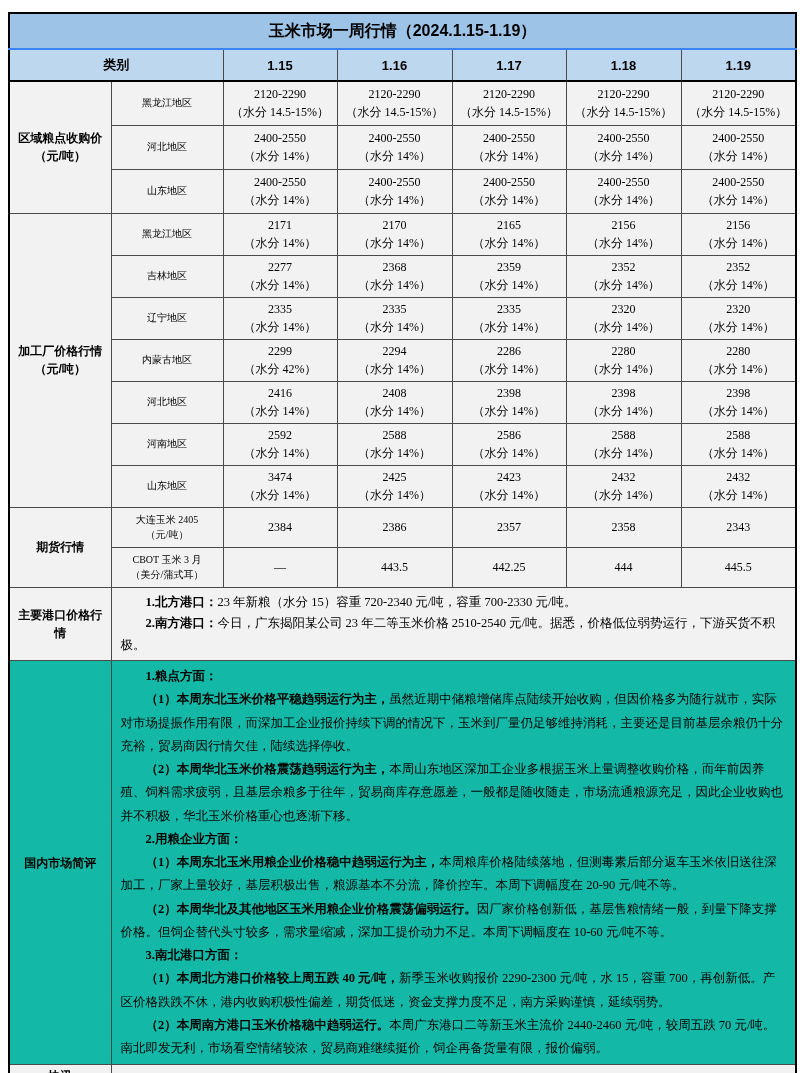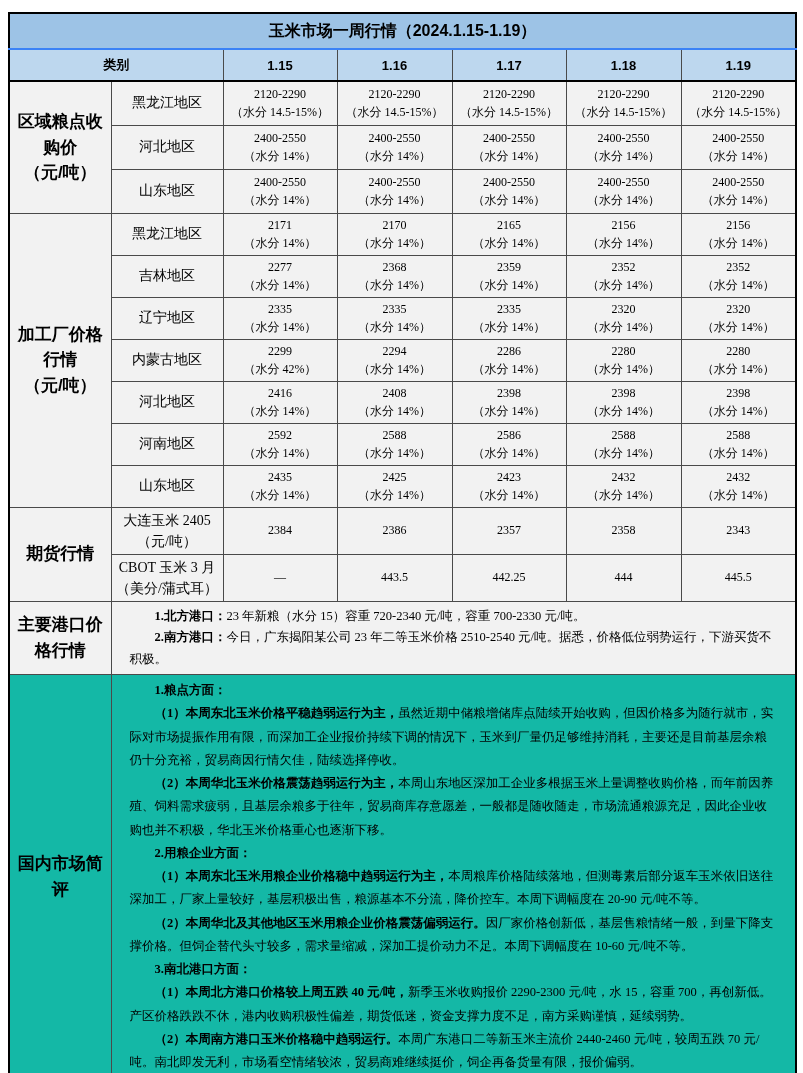--- a/index.html
+++ b/index.html
@@ -17,27 +17,27 @@
   }
   .pre { white-space:pre-line; line-height:1.5; }
   tr.title-row td {
     background:#9DC3E6; font-weight:bold; font-size:16px; height:36px;
     border-bottom:2px solid #3b82f6; font-family:"Liberation Sans","DejaVu Sans",sans-serif;
   }
   tr.hdr td {
     background:#BDD7EE; font-weight:bold; font-size:13px; height:32px;
     border-bottom:2px solid #000; font-family:"Liberation Sans","DejaVu Sans",sans-serif;
   }
-  td.sec { font-weight:bold; font-size:17px; font-family:"Liberation Sans","DejaVu Sans",sans-serif; line-height:1.5; }
-  td.region { font-size:14px;margin-top:34px; }
+  td.sec { font-weight:bold; font-size:12px; font-family:"Liberation Sans","DejaVu Sans",sans-serif; line-height:1.5; }
+  td.region { font-size:10px;margin-top:34px; }
   tr.rr { height:44px; }
   tr.pr { height:42px; }
   tr.fr { height:40px; }
   td.blue { background:#14b8a6; }
-  td.textcell { text-align:left; padding:4px 18px; }
+  td.textcell { text-align:left; padding:4px 9px; }
   td.textcell p { margin:0; text-indent:2em; line-height:1.72; font-size:12.5px; }
   td.review-cell p { line-height:1.86; }
   td.textcell b { font-weight:bold; }
 </style>
 </head>
 <body>
 
 <div class="wrap">
 <table>
   <colgroup>
@@ -181,21 +181,21 @@
 （水分 14%）</td>
     <td class="pre">2586
 （水分 14%）</td>
     <td class="pre">2588
 （水分 14%）</td>
     <td class="pre">2588
 （水分 14%）</td>
   </tr>
   <tr class="pr">
     <td class="region">山东地区</td>
-    <td class="pre">2435
+    <td class="pre">3474
 （水分 14%）</td>
     <td class="pre">2425
 （水分 14%）</td>
     <td class="pre">2423
 （水分 14%）</td>
     <td class="pre">2432
 （水分 14%）</td>
     <td class="pre">2432
 （水分 14%）</td>
   </tr>

